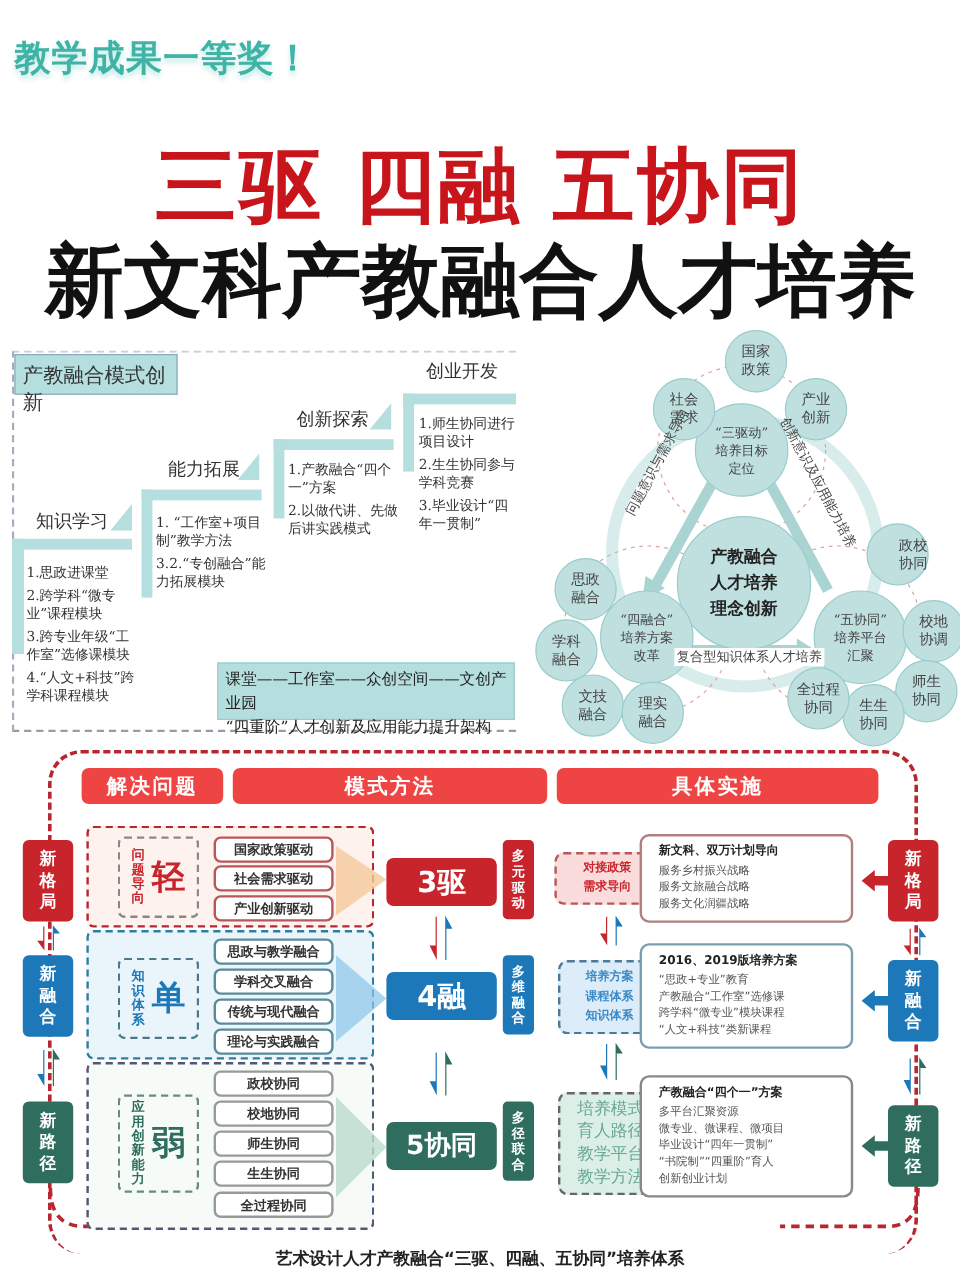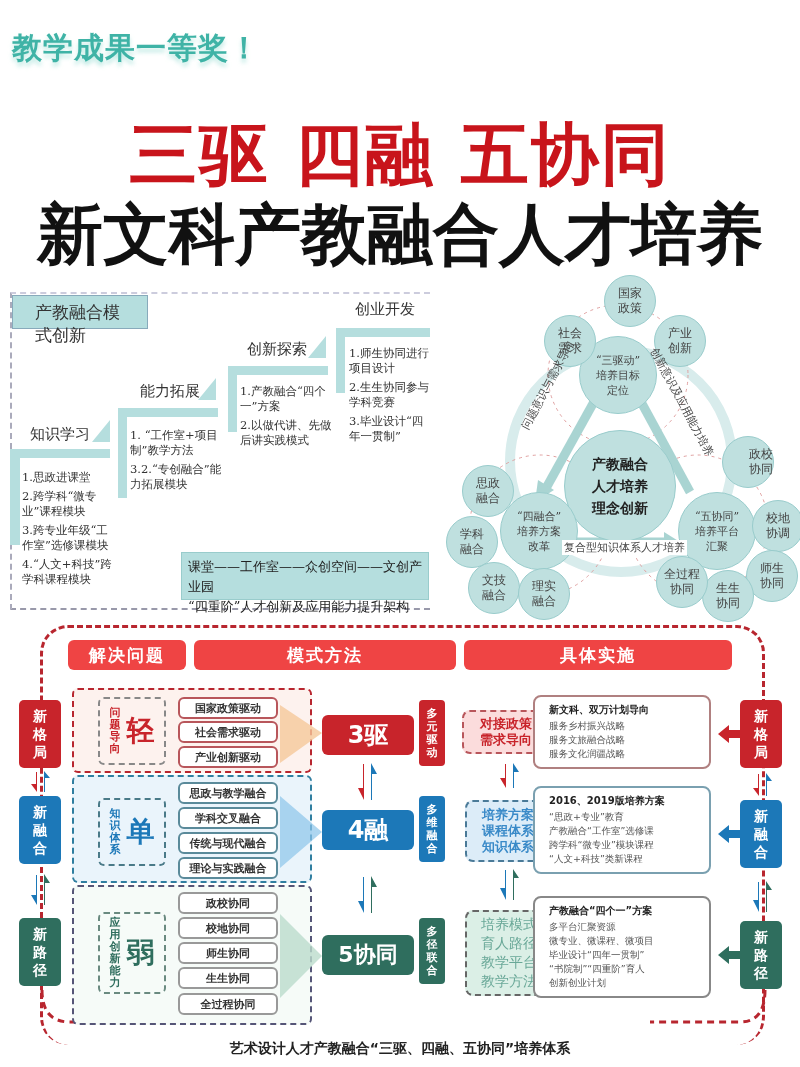--- a/index.html
+++ b/index.html
@@ -6,21 +6,21 @@
   body { width: 800px; height: 1067px; background: #ffffff; font-family: "DejaVu Sans", sans-serif; position: relative; overflow: hidden; }
   .abs { position: absolute; }
 
   
   .award { left: 12px; top: 28px; font-size: 30px; font-weight: bold; color: #3fb3a6; letter-spacing: 1px; text-shadow: 0 4px 4px rgba(150,220,210,0.6); }
   .title1 { left: 0; width: 800px; top: 110px; text-align: center; font-size: 68px; font-weight: bold; color: #c8141b; letter-spacing: 2px; }
   .title2 { left: 0; width: 800px; top: 190px; text-align: center; font-size: 66px; font-weight: bold; color: #111; font-family: "DejaVu Serif", serif; letter-spacing: 0px; }
 
   
   .stair-panel { left: 10px; top: 292px; width: 420px; height: 318px; border-left: 2px dashed #aab; border-top: 2px dashed #ccd; border-bottom: 2px dashed #99a; }
-  .stair-title { left: 12px; top: 295px; width: 136px; height: 34px; background: #b5dede; border: 1px solid #8ab; font-family: "DejaVu Serif", serif; font-size: 17px; color: #333; padding: 5px 22px; }
+  .stair-title { left: 12px; top: 295px; width: 136px; height: 34px; background: #b5dede; border: 1px solid #8ab; font-family: "DejaVu Serif", serif; font-size: 17px; color: #333; padding: 5px 6px; }
   .step-label { font-family: "DejaVu Serif", serif; font-size: 15px; color: #333; }
   .step-bar { background: #b5dede; }
   .step-text { font-family: "DejaVu Serif", serif; font-size: 11.5px; color: #333; line-height: 15px; }
   .step-text p { margin-bottom: 4px; }
   .tri { width: 0; height: 0; border-left: 18px solid transparent; border-bottom: 22px solid #b5dede; }
   .stair-bottom { left: 181px; top: 552px; width: 248px; height: 48px; background: #b5dede; border: 1px solid #9cc; font-family: "DejaVu Serif", serif; font-size: 13px; color: #222; padding: 4px 6px; line-height: 20px; }
 
   
   .circ { border-radius: 50%; background: #bfe0df; border: 1px solid #9cc; display: flex; align-items: center; justify-content: center; text-align: center; font-family: "DejaVu Serif", serif; color: #444; }
   .circ.small { width: 52px; height: 52px; font-size: 12px; line-height: 15px; }
@@ -36,21 +36,21 @@
   .red { background: #c8242b; }
   .blue { background: #1c78b8; }
   .green { background: #2f6e5e; }
   .group-box { border: 2px dashed; border-radius: 6px; }
   .inner-dash { border: 2px dashed; border-radius: 6px; display: flex; align-items: center; justify-content: center; }
   .vert-small { font-size: 11px; font-weight: bold; line-height: 12px; display: flex; flex-direction: column; align-items: center; margin-right: 6px; }
   .big-char { font-size: 28px; font-weight: bold; }
   .pill { width: 100px; height: 22px; border: 2px solid #999; border-radius: 6px; background: #fff; font-size: 11px; font-weight: bold; color: #333; display: flex; align-items: center; justify-content: center; }
   .main-tag { width: 92px; height: 40px; border-radius: 6px; color: #fff; font-size: 24px; font-weight: bold; display: flex; align-items: center; justify-content: center; }
   .mid-tag { width: 26px; height: 66px; border-radius: 4px; color: #fff; font-size: 11px; font-weight: bold; display: flex; flex-direction: column; align-items: center; justify-content: center; line-height: 13px; }
-  .bubble { width: 80px; height: 64px; border: 2px dashed; border-radius: 8px; display: flex; flex-direction: column; align-items: center; justify-content: center; font-size: 13px; font-weight: bold; line-height: 16px; }
+  .bubble { width: 80px; height: 64px; border: 2px dashed; border-radius: 8px; display: flex; flex-direction: column; align-items: center; justify-content: center; font-size: 10px; font-weight: bold; line-height: 16px; }
   .detail { width: 178px; border: 2px solid; border-radius: 8px; background: #fff; padding: 6px 8px 6px 14px; font-size: 9.5px; color: #555; line-height: 14px; }
   .detail .dh { font-weight: bold; color: #222; font-size: 10px; margin-bottom: 2px; }
   .footer { left: 0; width: 800px; top: 1040px; text-align: center; font-size: 14px; font-weight: bold; color: #222; }
 </style>
 </head>
 <body>
 
 <div class="abs award">教学成果一等奖！</div>
 <div class="abs title1">三驱 四融 五协同</div>
 <div class="abs title2">新文科产教融合人才培养</div>

